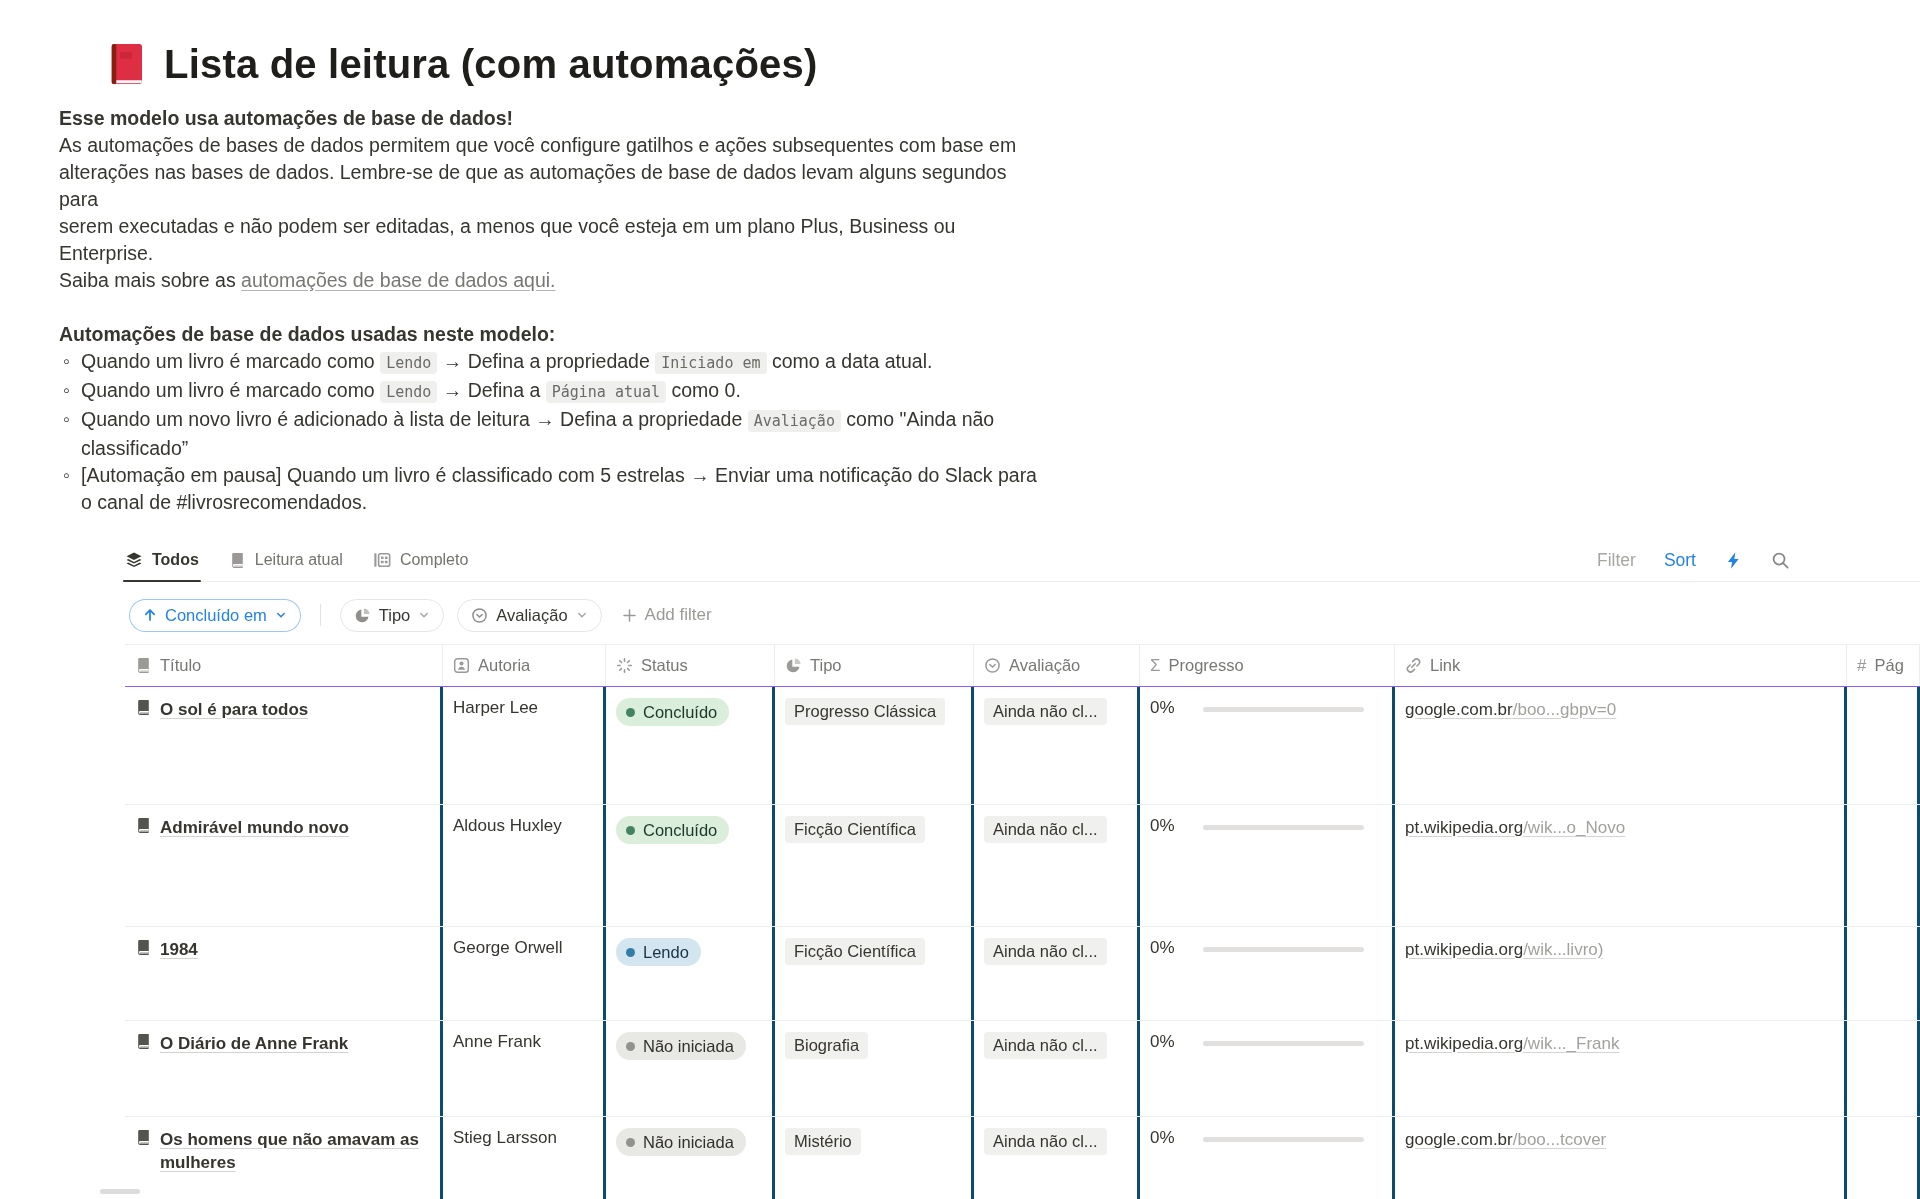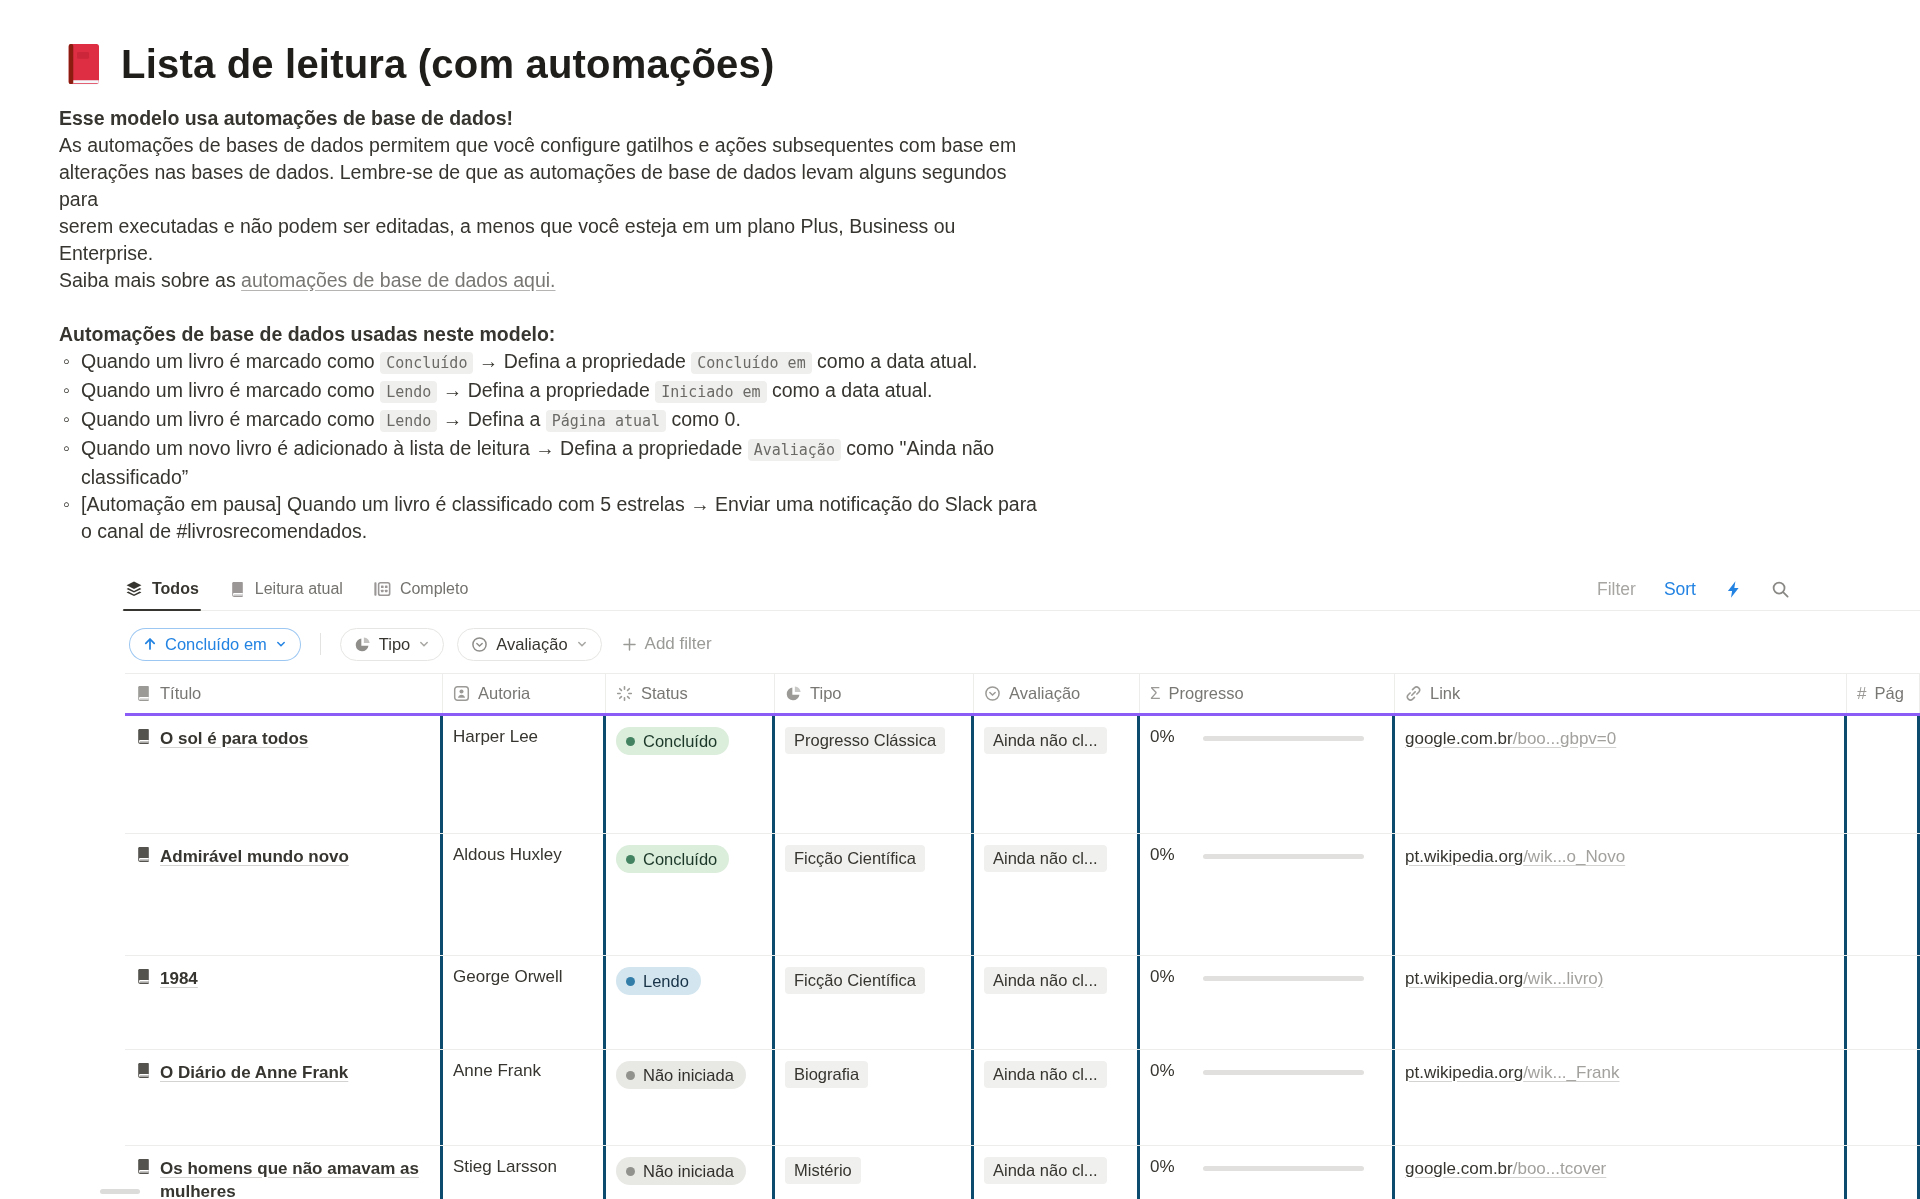--- a/index.html
+++ b/index.html
@@ -5,21 +5,21 @@
   * { margin:0; padding:0; box-sizing:border-box; }
   html,body { background:#ffffff; }
   body {
     width:1920px; height:1199px; overflow:hidden; position:relative;
     font-family:"Liberation Sans","DejaVu Sans",sans-serif;
     color:#37352F; -webkit-font-smoothing:antialiased;
   }
   .page { width:1920px; height:1199px; position:relative; background:#fff; }
 
   
-  header { padding:36px 0 0 59px; }
+  header { padding:36px 0 0 102px; }
   h1 { display:flex; align-items:center; gap:14px; font-size:40px; line-height:56px;
        font-weight:700; color:#1F1E1B; letter-spacing:.2px; }
   .emoji-book { width:48px; height:48px; flex:0 0 auto; }
 
   
   .text-block { margin-left:59px; width:985px; font-size:19.5px; line-height:27px; color:#37352F; }
   .intro { margin-top:13px; }
   .bold-line { font-weight:700; }
   .intro-link { color:#787774; text-decoration:underline; text-decoration-color:rgba(120,119,116,.55); text-underline-offset:3px; cursor:pointer; }
 
@@ -61,21 +61,21 @@
   .chip-prop .chip-ic { display:flex; color:#8F8E8B; }
   .chip-prop .chev { color:#A7A6A3; }
   .chev { display:flex; }
   .v-sep { width:1px; height:22px; background:#E3E3E1; margin:0 6px; }
   .add-filter { display:inline-flex; align-items:center; gap:7px; color:#9A9A97;
                 font-size:17px; margin-left:6px; cursor:pointer; }
   .add-filter .plus-ic { display:flex; color:#9A9A97; }
 
   
   .db-table { margin:12px 0 0 125px; width:1795px; border-top:1px solid #EDEDEB; font-size:17px; }
-  .t-head { display:flex; height:42px; border-bottom:3px solid #8b5cf6; }
+  .t-head { display:flex; height:42px; border-bottom:1px solid #8b5cf6; }
   .t-hcell { display:flex; align-items:center; gap:8px; padding:0 8px 0 10px;
              color:#787774; font-size:16.5px; border-right:1px solid #EDEDEB;
              overflow:hidden; white-space:nowrap; }
   .t-hcell .h-ic { display:flex; color:#9B9A97; flex:0 0 auto; font-size:16px; }
   .h-glyph { font-size:17px; color:#9B9A97; font-weight:400; }
   .t-row { display:flex; border-bottom:1px solid #EDEDEB; align-items:stretch; }
   .t-cell { padding:11px 10px 0 10px; border-right:3px solid #0c4a6e; overflow:hidden; }
   .c0{width:318px}.c1{width:163px}.c2{width:169px}.c3{width:199px}
   .c4{width:166px}.c5{width:255px}.c6{width:452px}.c7{width:73px}
   .r0{height:118px}.r1{height:122px}.r2{height:94px}.r3{height:96px}.r4{height:94px}
@@ -137,21 +137,20 @@
         <div>As automações de bases de dados permitem que você configure gatilhos e ações subsequentes com base em</div>
         <div>alterações nas bases de dados. Lembre-se de que as automações de base de dados levam alguns segundos para</div>
         <div>serem executadas e não podem ser editadas, a menos que você esteja em um plano Plus, Business ou Enterprise.</div>
       </div>
     <div><span>Saiba mais sobre as </span><a class="intro-link">automações de base de dados aqui.</a></div>
   </section>
 
   <section class="text-block automations">
     <div class="bold-line">Automações de base de dados usadas neste modelo:</div>
     <div id="bullet-list">
-        <div class="bullet-line">Quando um livro é marcado como <code class="inline">Concluído</code> → Defina a propriedade <code class="inline">Concluído em</code> como a data atual.</div>
         <div class="bullet-line">Quando um livro é marcado como <code class="inline">Lendo</code> → Defina a propriedade <code class="inline">Iniciado em</code> como a data atual.</div>
         <div class="bullet-line">Quando um livro é marcado como <code class="inline">Lendo</code> → Defina a <code class="inline">Página atual</code> como 0.</div>
         <div class="bullet-line">Quando um novo livro é adicionado à lista de leitura → Defina a propriedade <code class="inline">Avaliação</code> como "Ainda não classificado”</div>
         <div class="bullet-line">[Automação em pausa] Quando um livro é classificado com 5 estrelas → Enviar uma notificação do Slack para o canal de #livrosrecomendados.</div>
       </div>
   </section>
 
   <div class="views-area">
     <div class="tabs" id="view-tabs">
         <div class="tab active">

